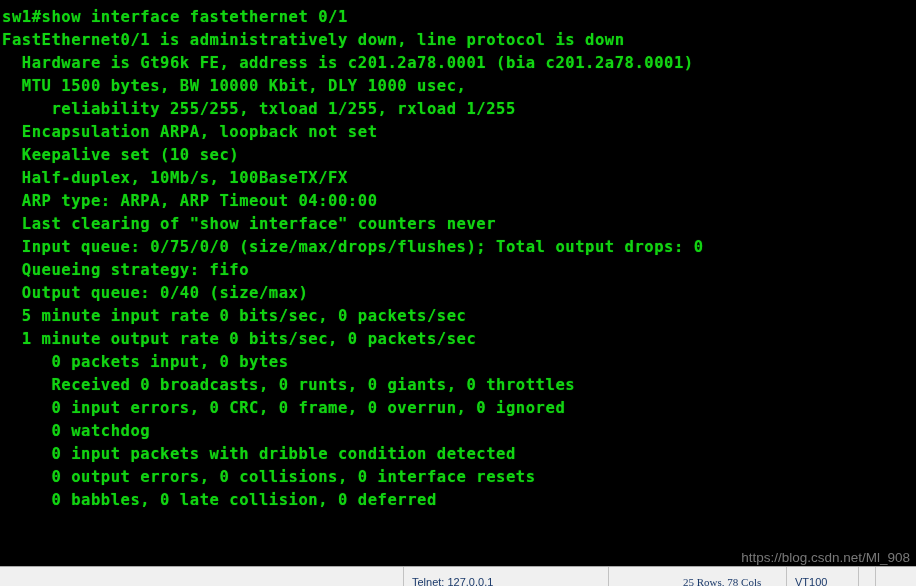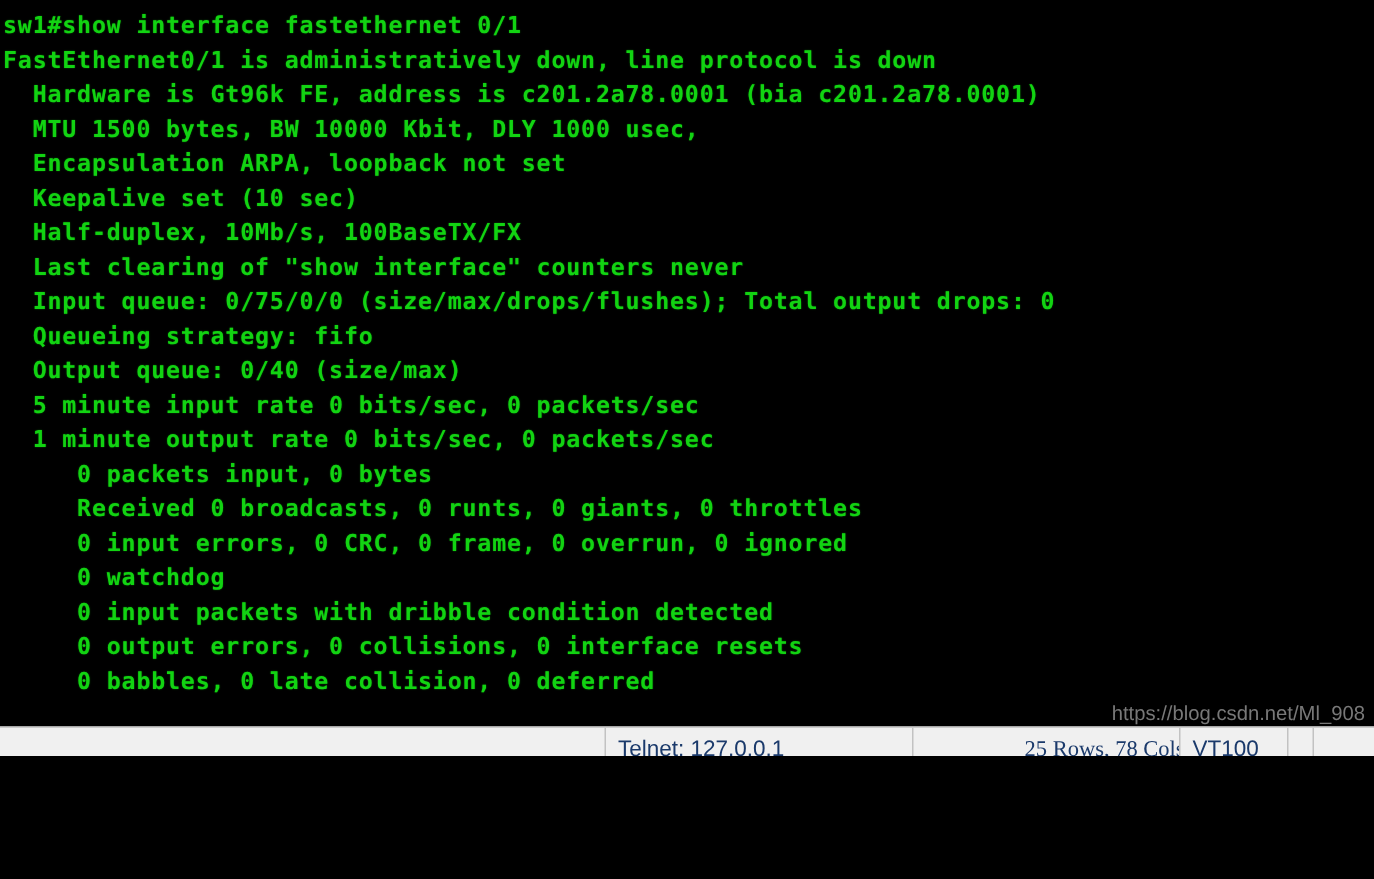--- a/index.html
+++ b/index.html
@@ -9,21 +9,21 @@
   }
   body {
     width: 916px;
     height: 586px;
     overflow: hidden;
     font-family: "DejaVu Sans Mono", "Liberation Mono", monospace;
   }
   #app {
     position: relative;
     width: 916px;
-    height: 504px;
+    height: 586px;
     background: #000000;
     display: flex;
     flex-direction: column;
   }
   #terminal {
     position: relative;
     flex: 1 1 auto;
     background: #000000;
     overflow: hidden;
     padding: 6px 0 0 2px;
@@ -57,21 +57,21 @@
     background: #f0f0f0;
     border-top: 1px solid #a8a8a8;
     display: flex;
     align-items: flex-start;
     box-sizing: border-box;
     overflow: hidden;
   }
   .status-cell {
     color: #1b3a6b;
     font-family: "Liberation Sans", sans-serif;
-    font-size: 15px;
+    font-size: 11px;
     line-height: 12px;
     padding: 9px 8px 0 8px;
     box-sizing: border-box;
     border-right: 1px solid #c2c2c2;
     white-space: nowrap;
     overflow: hidden;
     height: 20px;
   }
   .status-cell.sc-connected { width: 404px; }
   .status-cell.sc-telnet    { width: 205px; text-align: left; }
@@ -85,23 +85,25 @@
 <body>
 
 <div id="app">
 
   <div id="terminal">
 
     <div class="term-line">sw1#show interface fastethernet 0/1</div>
     <div class="term-line">FastEthernet0/1 is administratively down, line protocol is down</div>
     <div class="term-line">  Hardware is Gt96k FE, address is c201.2a78.0001 (bia c201.2a78.0001)</div>
     <div class="term-line">  MTU 1500 bytes, BW 10000 Kbit, DLY 1000 usec,</div>
+    <div class="term-line">     reliability 255/255, txload 1/255, rxload 1/255</div>
     <div class="term-line">  Encapsulation ARPA, loopback not set</div>
     <div class="term-line">  Keepalive set (10 sec)</div>
     <div class="term-line">  Half-duplex, 10Mb/s, 100BaseTX/FX</div>
+    <div class="term-line">  ARP type: ARPA, ARP Timeout 04:00:00</div>
     <div class="term-line">  Last clearing of "show interface" counters never</div>
     <div class="term-line">  Input queue: 0/75/0/0 (size/max/drops/flushes); Total output drops: 0</div>
     <div class="term-line">  Queueing strategy: fifo</div>
     <div class="term-line">  Output queue: 0/40 (size/max)</div>
     <div class="term-line">  5 minute input rate 0 bits/sec, 0 packets/sec</div>
     <div class="term-line">  1 minute output rate 0 bits/sec, 0 packets/sec</div>
     <div class="term-line">     0 packets input, 0 bytes</div>
     <div class="term-line">     Received 0 broadcasts, 0 runts, 0 giants, 0 throttles</div>
     <div class="term-line">     0 input errors, 0 CRC, 0 frame, 0 overrun, 0 ignored</div>
     <div class="term-line">     0 watchdog</div>

